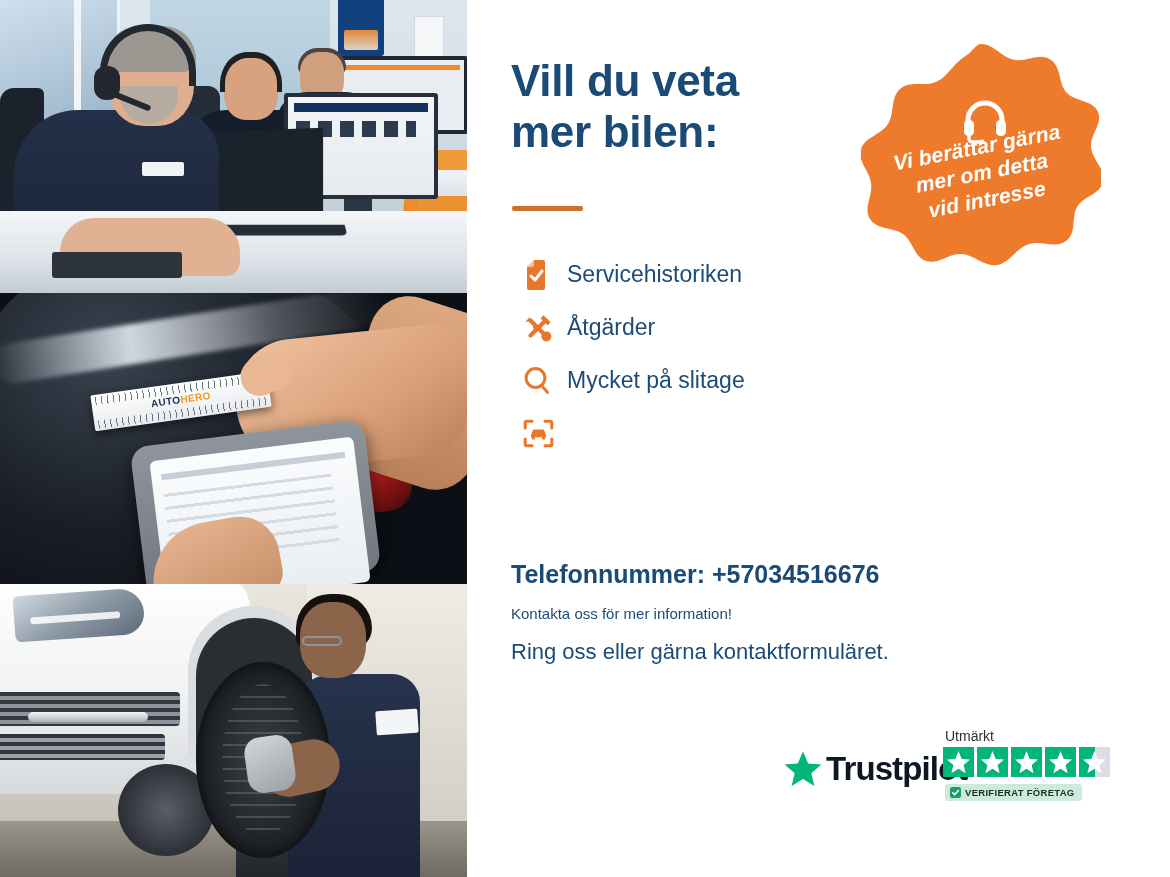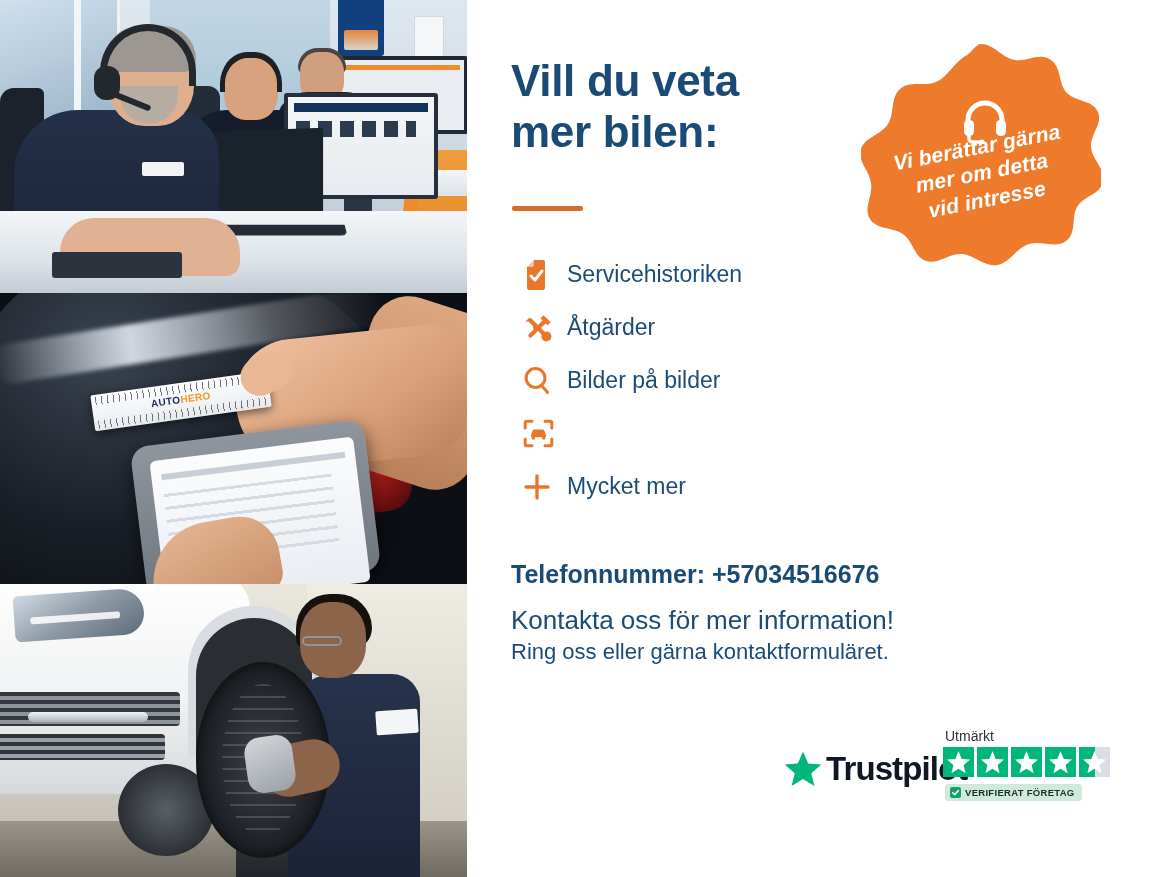--- a/index.html
+++ b/index.html
@@ -452,21 +452,21 @@
     top: 560px;
     font-size: 25px;
     font-weight: bold;
     color: #1a4a76;
     white-space: nowrap;
   }
   .contact-1 {
     position: absolute;
     left: 44px;
     top: 605px;
-    font-size: 26px;
+    font-size: 15px;
     color: #1b4b77;
     white-space: nowrap;
   }
   .contact-2 {
     position: absolute;
     left: 44px;
     top: 639px;
     font-size: 22px;
     color: #1b4b77;
     white-space: nowrap;
@@ -688,52 +688,41 @@
         <span class="lbl">Åtgärder</span>
       </div>
 
       <div class="feature">
         <span class="ico">
           <svg width="28" height="29" viewBox="0 0 28 29">
             <circle cx="12.5" cy="12" r="9.4" stroke="currentColor" stroke-width="3" fill="none"></circle>
             <path d="M18.6 19.6 L24.6 26.4" stroke="currentColor" stroke-width="3" stroke-linecap="round"></path>
           </svg>
         </span>
-        <span class="lbl">Bilder på bilder</span>
+        <span class="lbl">Mycket på slitage</span>
       </div>
 
       <div class="feature">
         <span class="ico">
           <svg width="31" height="29" viewBox="0 0 31 29">
             <g stroke="currentColor" stroke-width="3" fill="none" stroke-linecap="round">
               <path d="M2.2 9 V3.6 A1.4 1.4 0 0 1 3.6 2.2 H9"></path>
               <path d="M22 2.2 H27.4 A1.4 1.4 0 0 1 28.8 3.6 V9"></path>
               <path d="M28.8 20 V25.4 A1.4 1.4 0 0 1 27.4 26.8 H22"></path>
               <path d="M9 26.8 H3.6 A1.4 1.4 0 0 1 2.2 25.4 V20"></path>
             </g>
             <g fill="currentColor">
               <path d="M8 16.2 L9.6 11.8 A2 2 0 0 1 11.5 10.4 H19.5 A2 2 0 0 1 21.4 11.8 L23 16.2 A1.4 1.4 0 0 1 21.7 18.2 H9.3 A1.4 1.4 0 0 1 8 16.2 Z"></path>
               <rect x="8.6" y="18" width="3.4" height="2.4" rx="1"></rect>
               <rect x="19" y="18" width="3.4" height="2.4" rx="1"></rect>
             </g>
           </svg>
         </span>
       </div>
 
-      <div class="feature">
-        <span class="ico">
-          <svg width="28" height="28" viewBox="0 0 28 28">
-            <g stroke="currentColor" stroke-width="3.4" stroke-linecap="round">
-              <path d="M14 3 V25"></path>
-              <path d="M3 14 H25"></path>
-            </g>
-          </svg>
-        </span>
-        <span class="lbl">Mycket mer</span>
-      </div>
 
     </div>
 
     <div class="phone-line">Telefonnummer: +57034516676</div>
     <div class="contact-1">Kontakta oss för mer information!</div>
     <div class="contact-2">Ring oss eller gärna kontaktformuläret.</div>
 
     <div class="badge">
       <svg viewBox="0 0 240 248">
         <path d="M120 2

